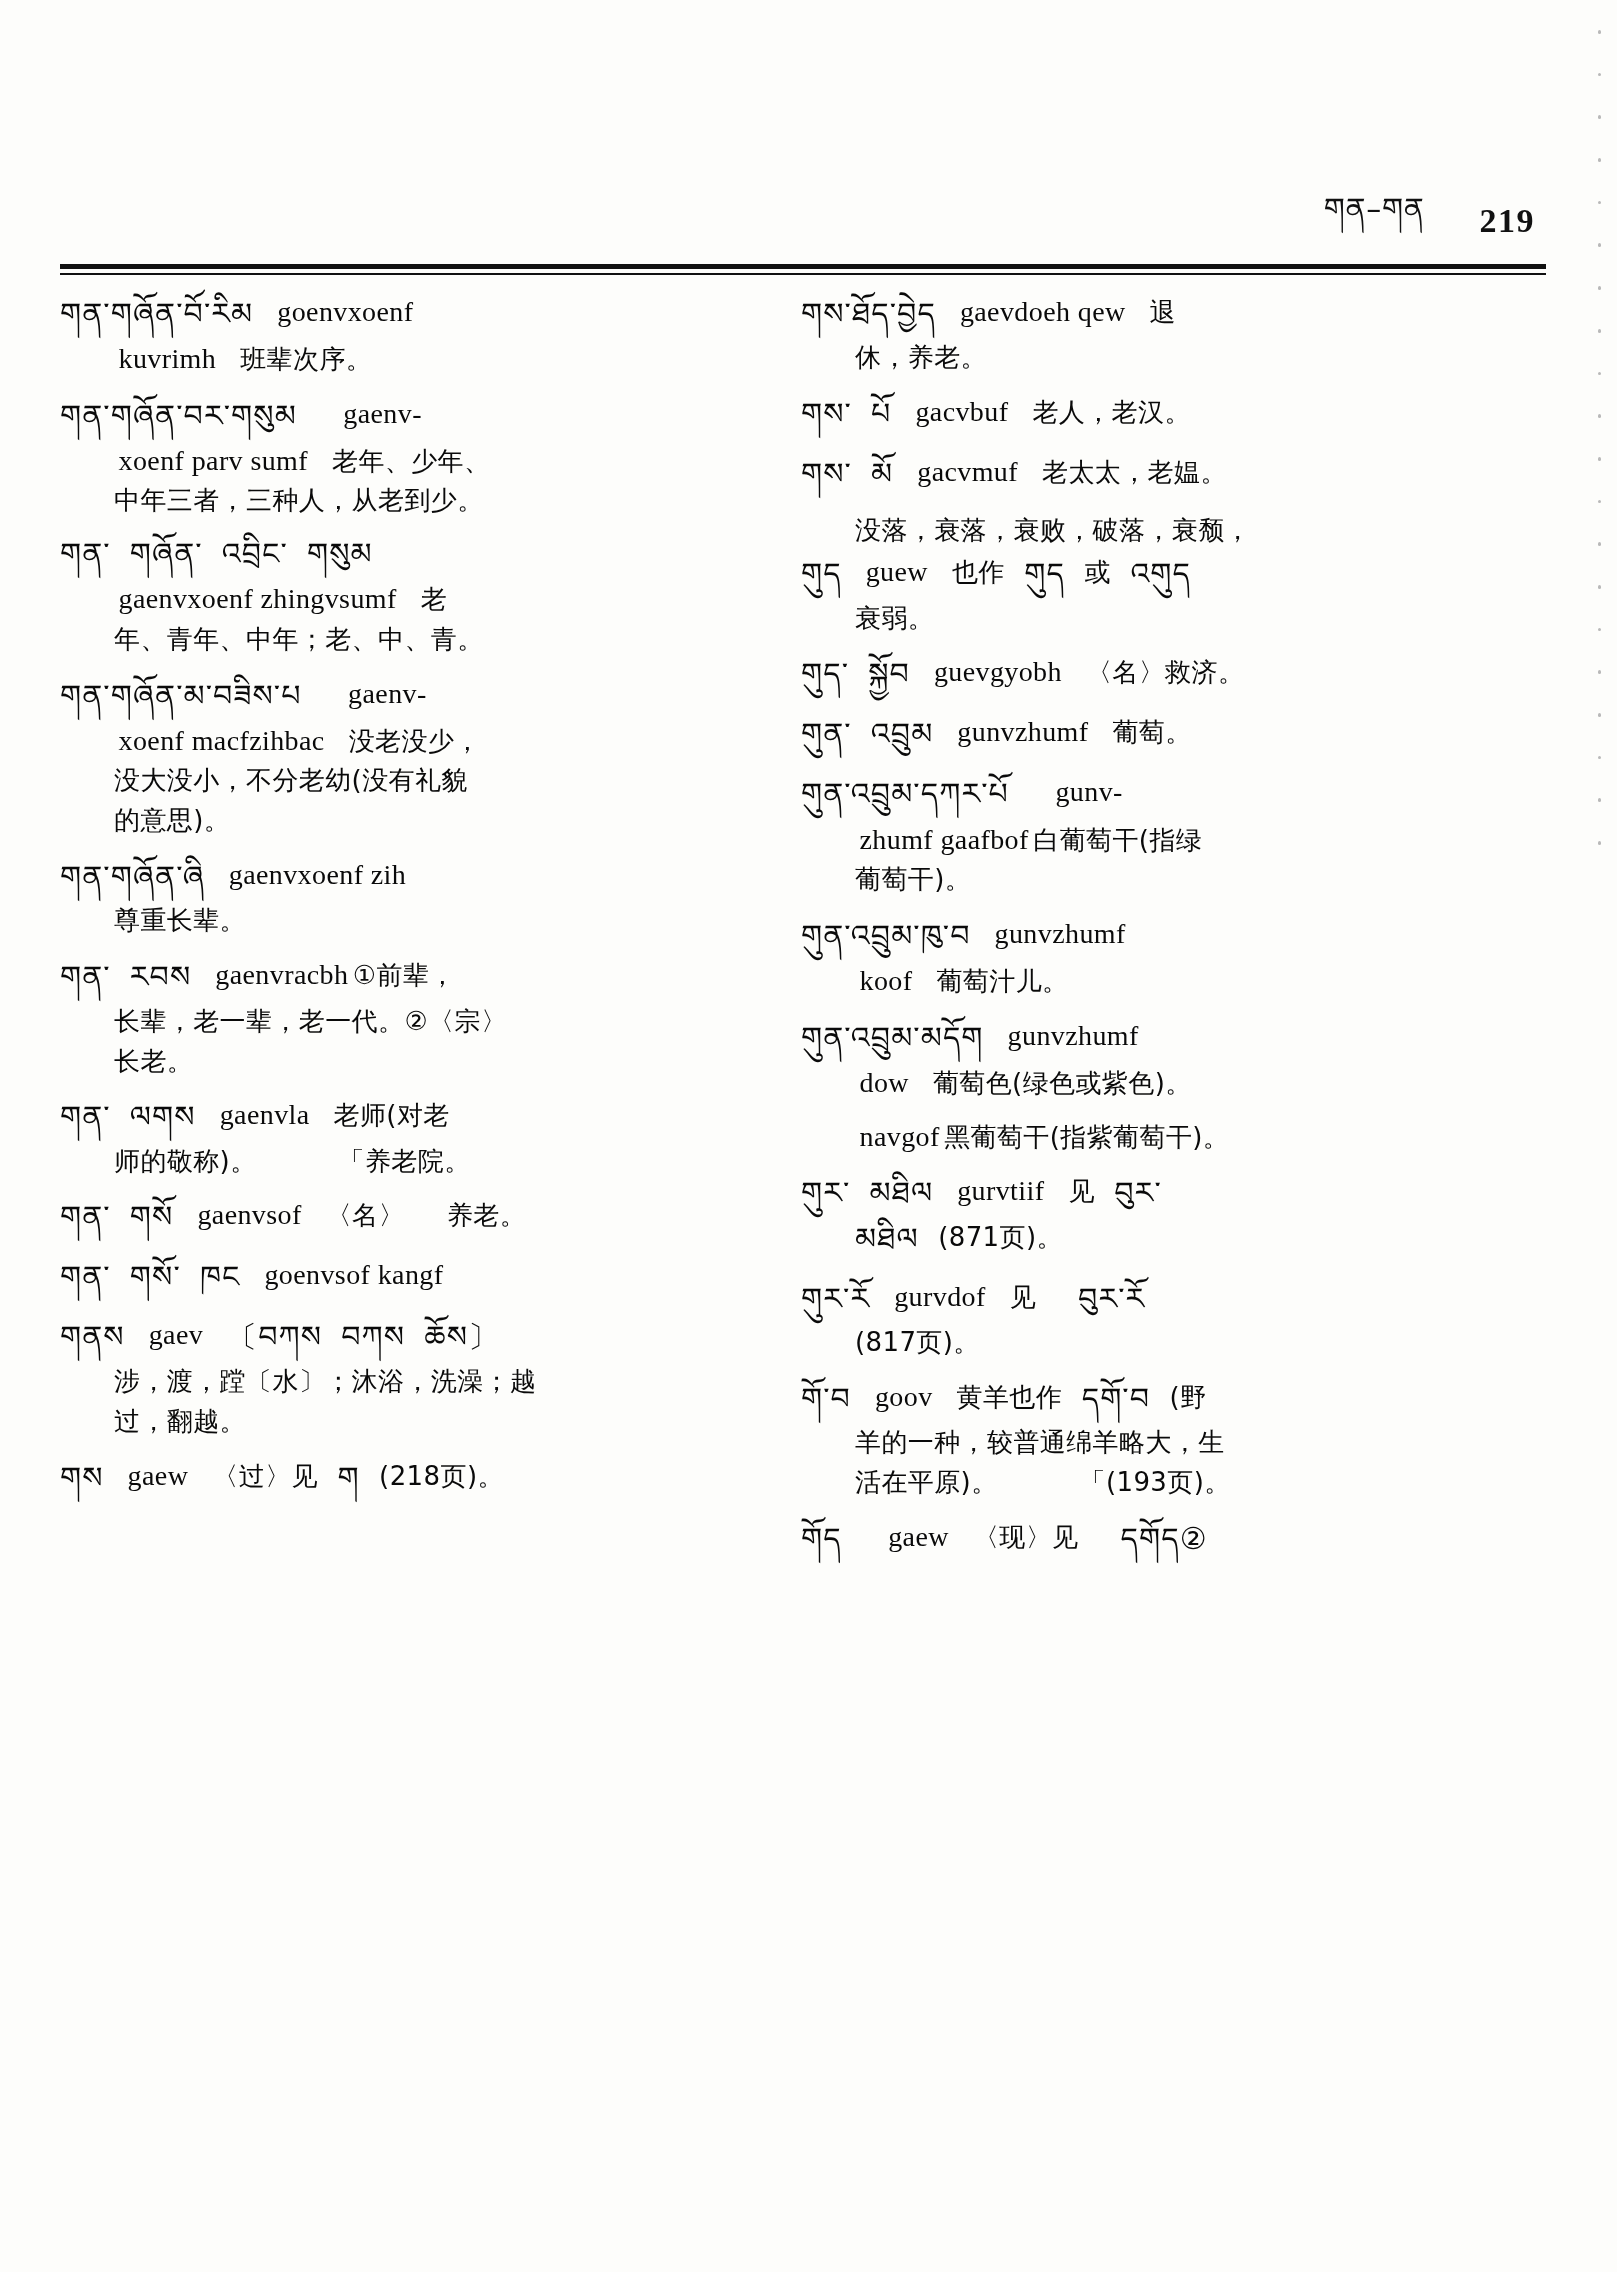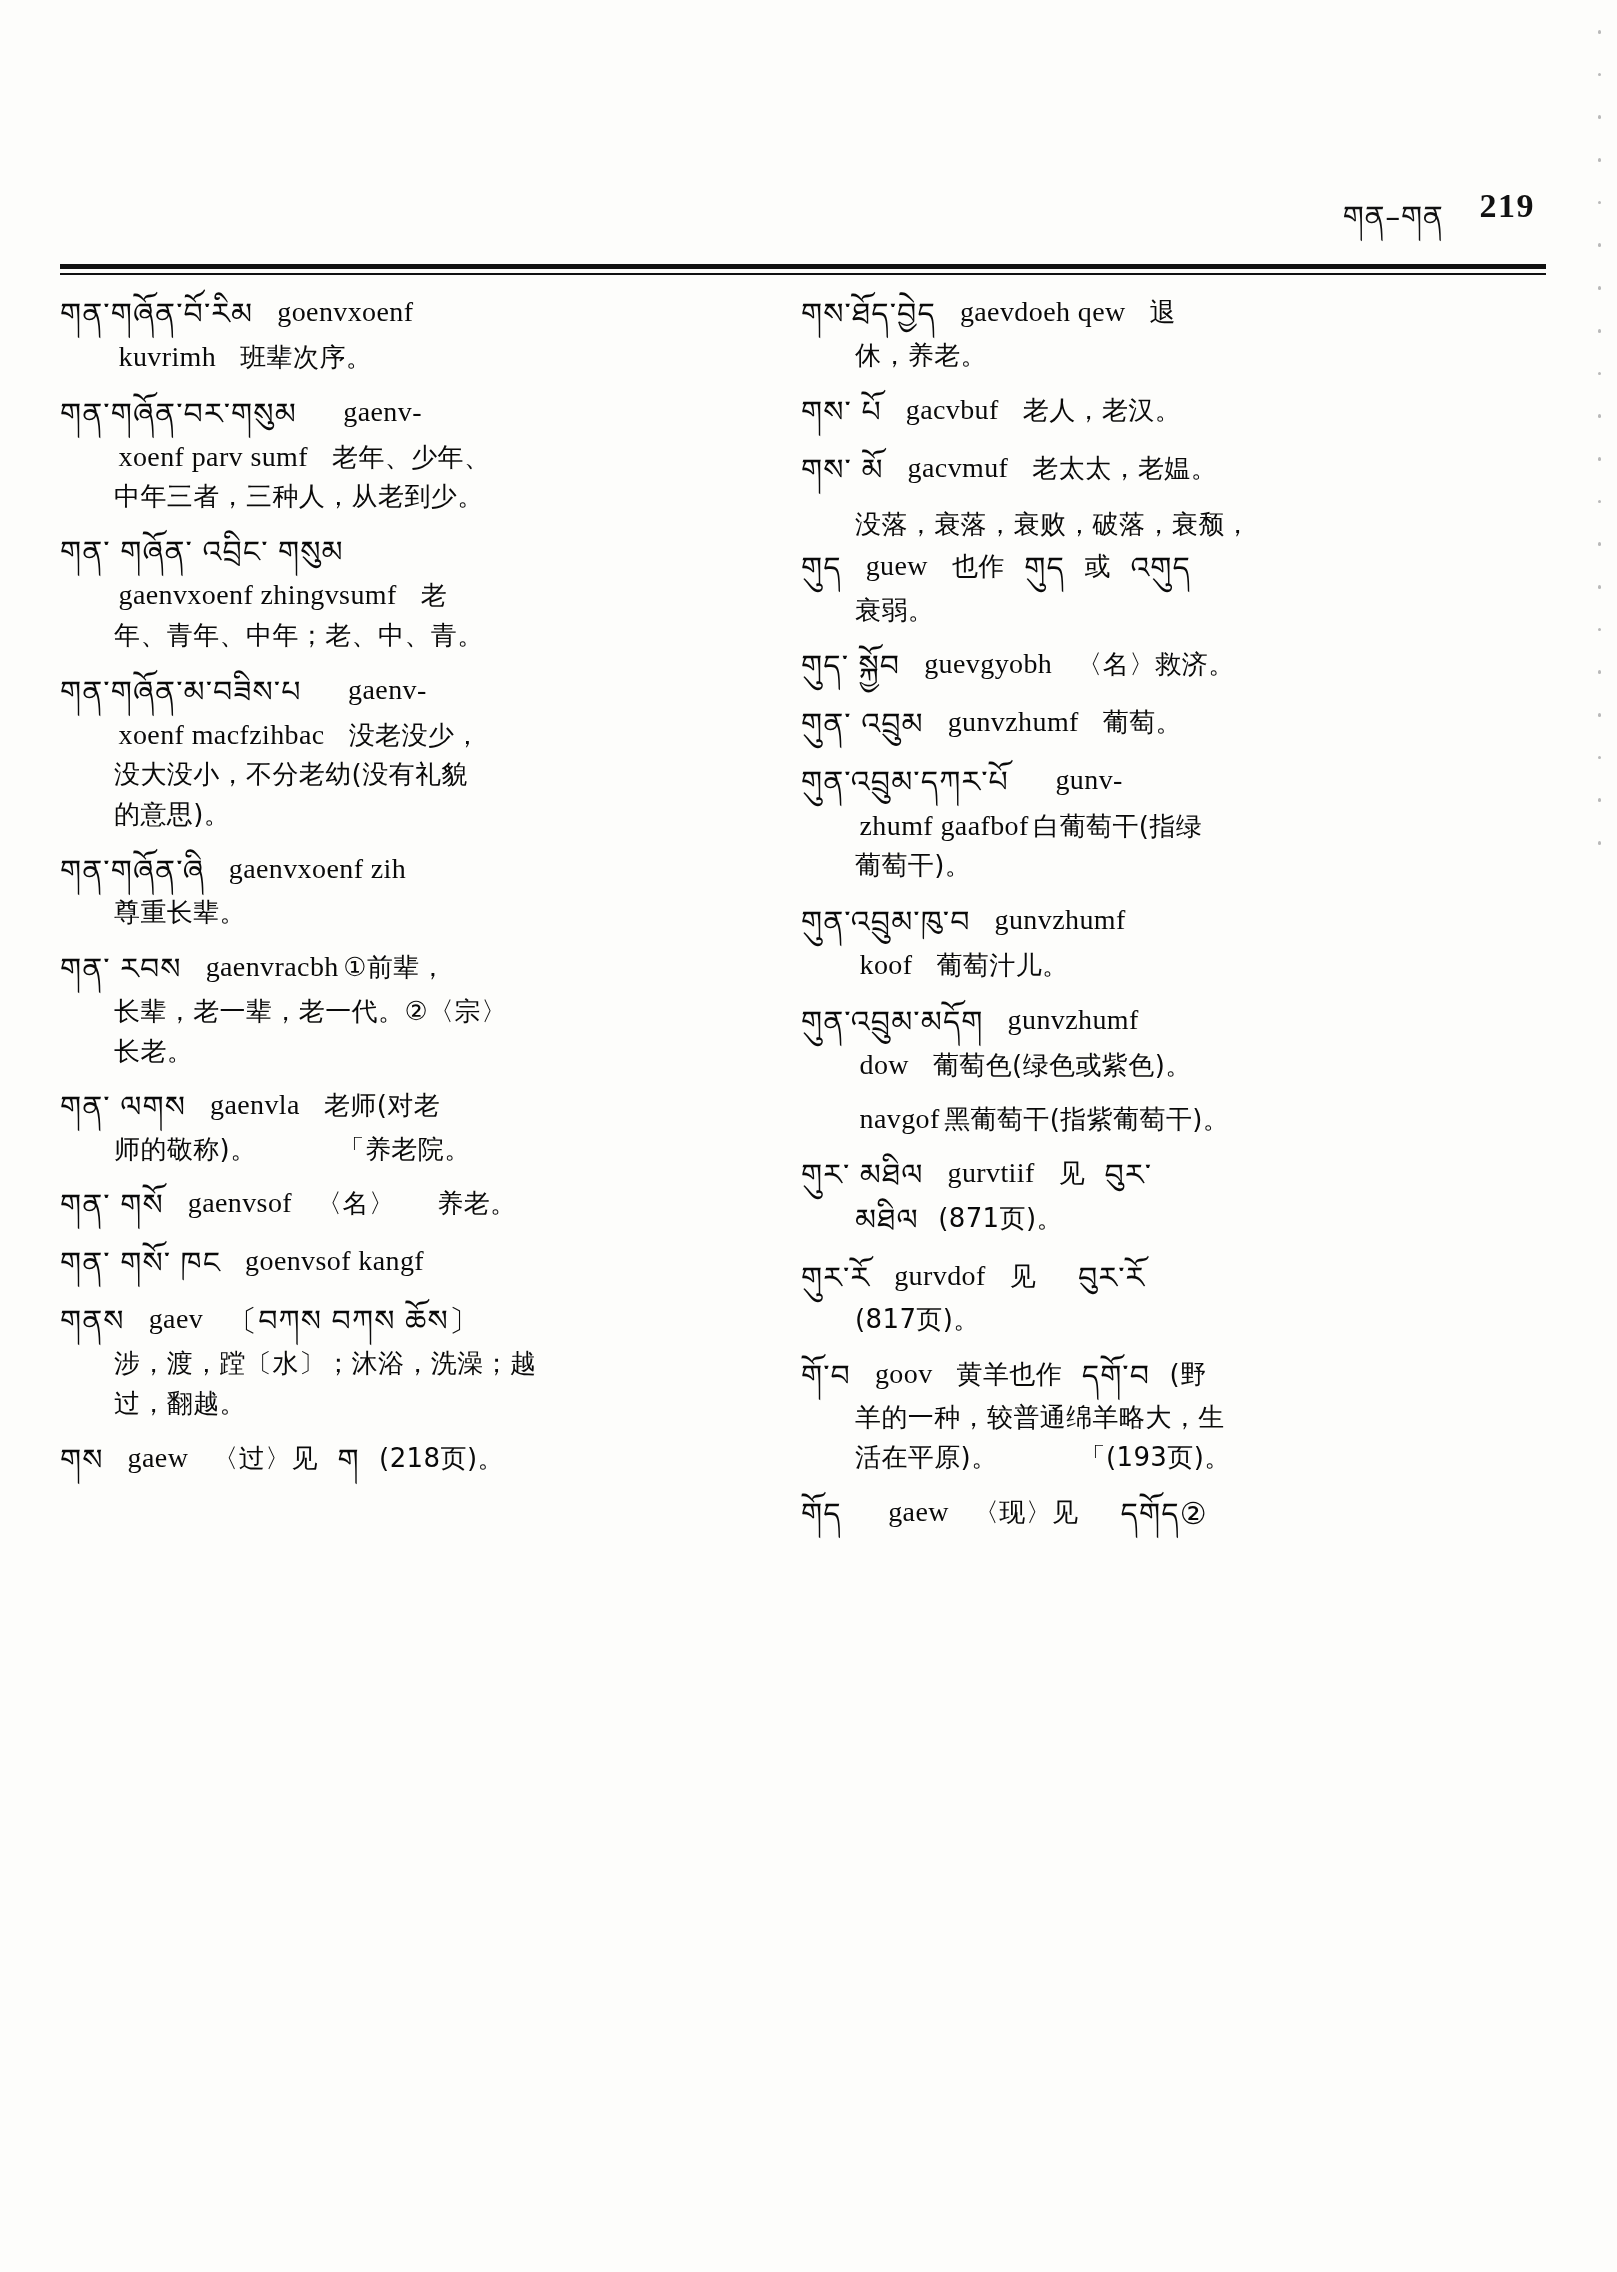--- a/index.html
+++ b/index.html
@@ -23,23 +23,23 @@
     background: #fdfdfb;
   }
   
   .page-header {
     position: absolute;
     left: 67px;
     right: 82px;
     top: 187px;
     height: 67px;
     display: flex;
-    align-items: flex-start;
+    align-items: center;
     justify-content: flex-end;
-    gap: 36px;
+    gap: 55px;
   }
   .header-tib {
     font-family: "DejaVu Sans", sans-serif;
     font-size: 30px;
     letter-spacing: 0.7px;
     color: #111;
     transform: translateY(-4.5px);
   }
   .page-number {
     font-family: "Liberation Serif", serif;
@@ -77,21 +77,21 @@
   .entry {
     margin-bottom: 12.7px;
     line-height: 1.48;
   }
   .line {
     display: block;
     white-space: normal;
   }
   .line.indent1 { padding-left: 54px; }
   .tib {
-    font-family: Liberation Sans, sans-serif;
+    font-family: Liberation Mono, monospace;
     font-size: 30px;
     letter-spacing: 1.1px;
     color: #0a0a0a;
     vertical-align: -3px;
     margin-top: 7px;
   }
   .rom {
     font-family: "Liberation Serif", serif;
     font-size: 28px;
     font-style: normal;

